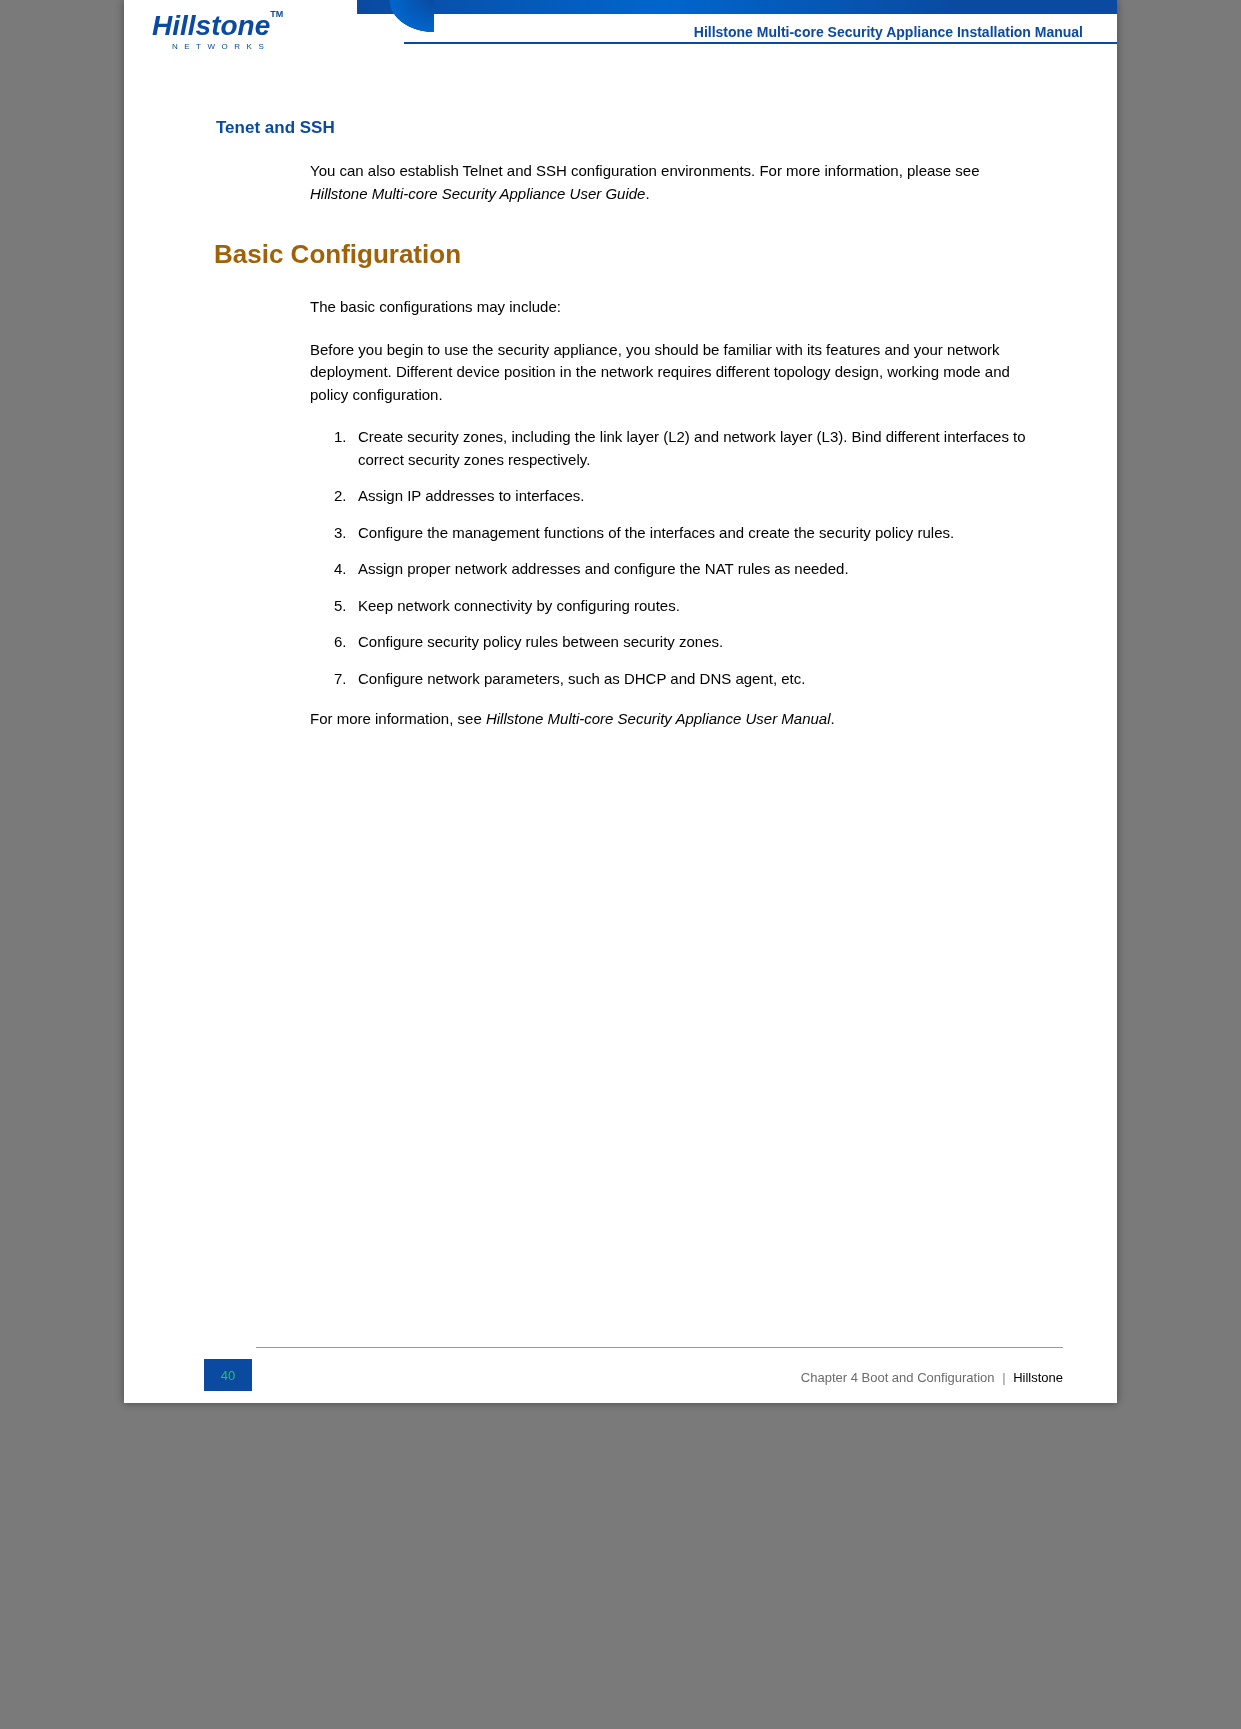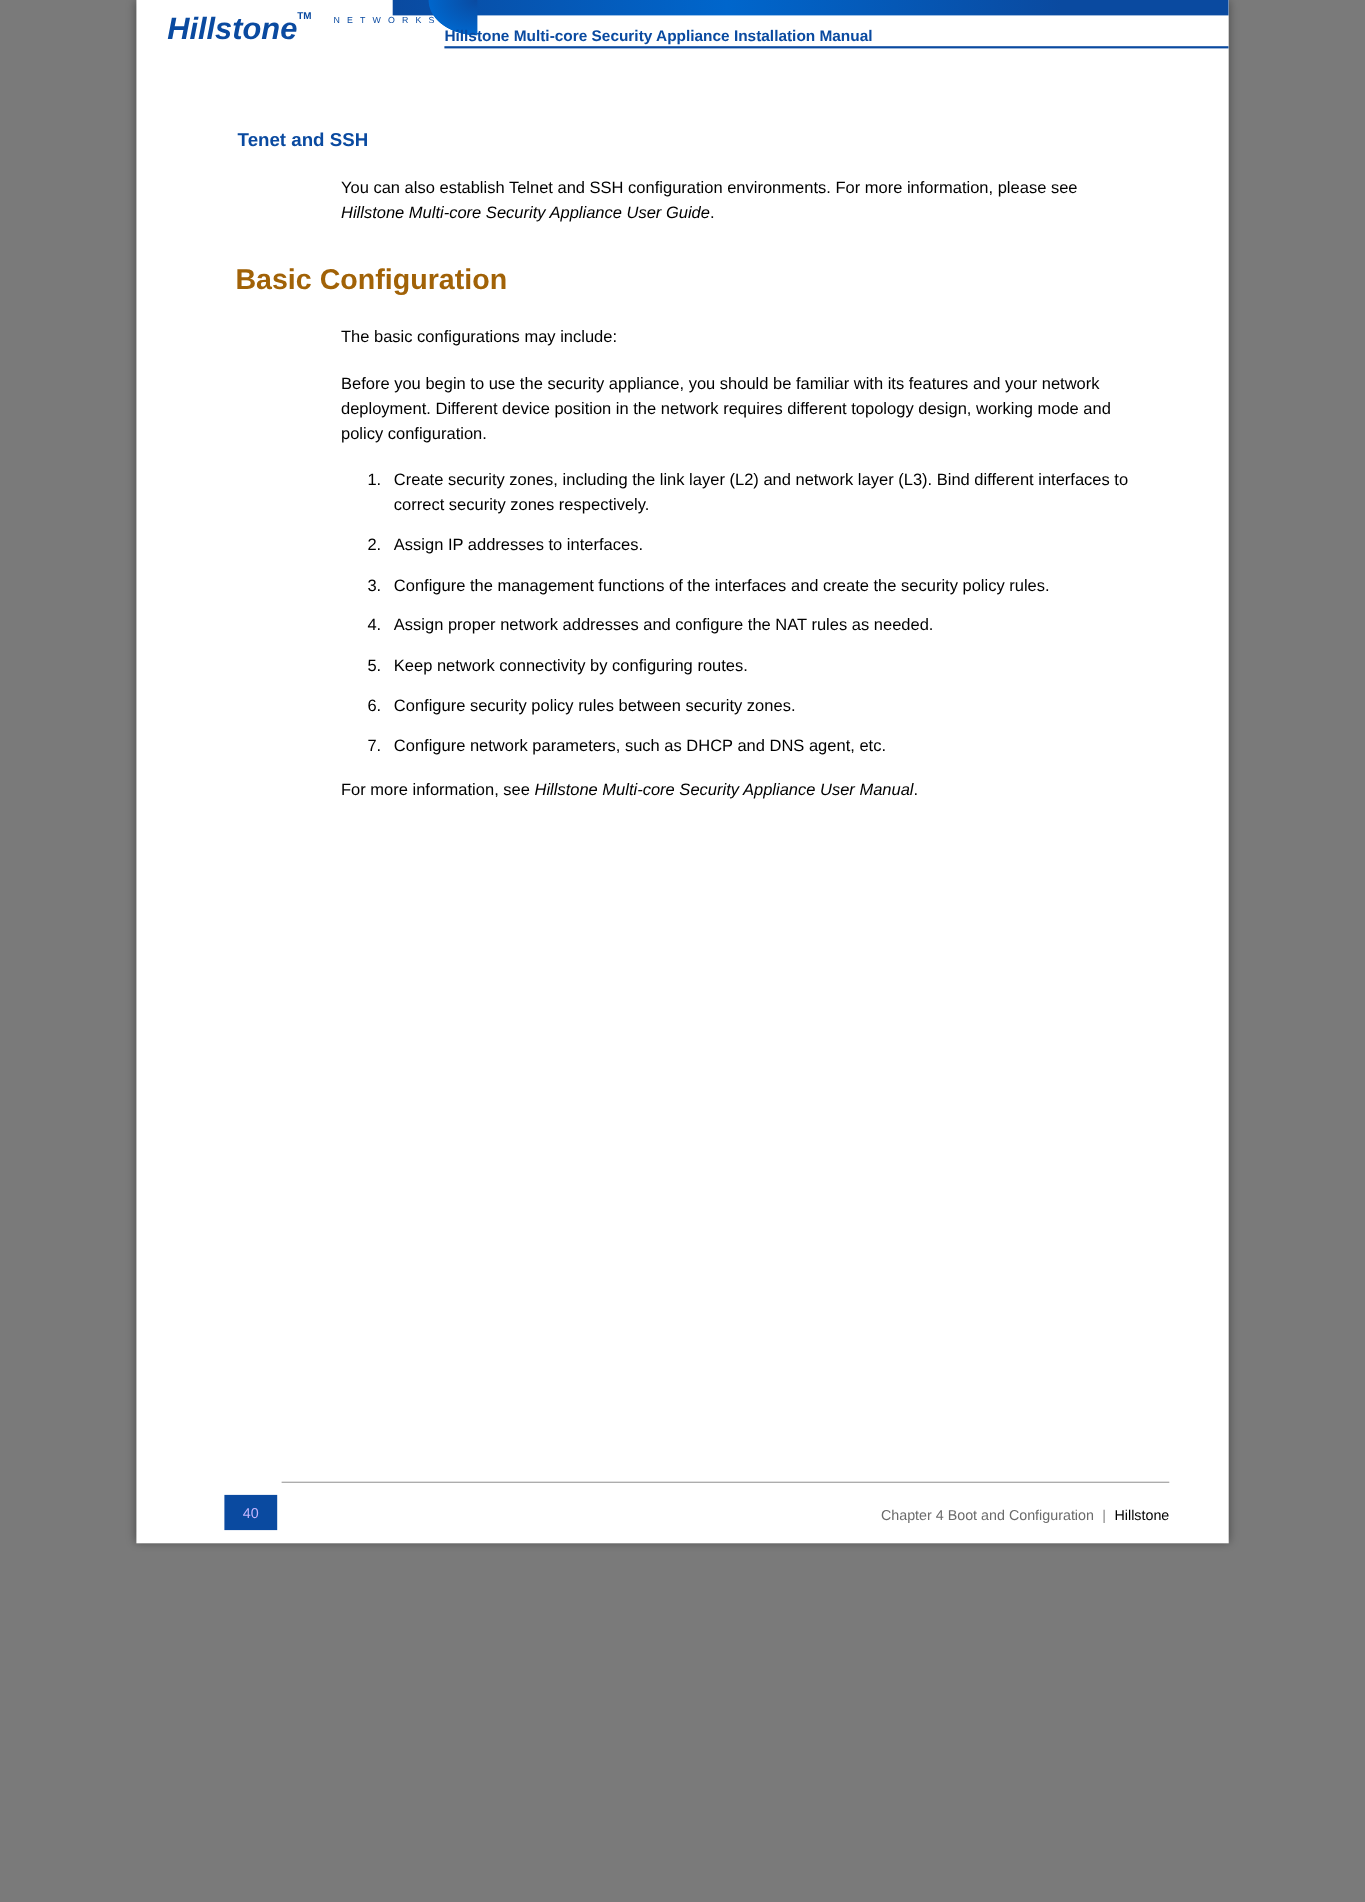--- a/index.html
+++ b/index.html
@@ -34,35 +34,35 @@
   .header-blue-curve {
     position: absolute;
     top: 0; left: 230px;
     width: 80px; height: 58px;
     background: radial-gradient(ellipse 80px 58px at 80px 0, #0a4aa0 0%, #0066cc 55%, transparent 56%);
   }
   .header-title-bar {
     position: absolute;
     top: 14px; right: 0; left: 280px;
     height: 30px;
-    display: flex; align-items: flex-end; justify-content: flex-start;
+    display: flex; align-items: flex-end; justify-content: flex-end;
     padding: 0 34px 2px 0;
     border-bottom: 2px solid #0a4aa0;
   }
   .header-title {
     font-size: 14px;
     font-weight: bold;
     color: #0a4aa0;
     white-space: nowrap;
   }
   .logo {
     position: absolute;
     top: 12px; left: 28px;
     width: 170px; height: 40px;
-    display: flex; flex-direction: row; align-items: flex-start;
+    display: flex; flex-direction: column; align-items: flex-start;
   }
   .logo-main {
     font-family: Verdana, sans-serif;
     font-size: 28px; font-weight: bold; font-style: italic;
     color: #0a4aa0;
     line-height: 1;
     position: relative;
   }
   .logo-main sup {
     font-size: 9px; font-style: normal; vertical-align: top;
@@ -119,21 +119,21 @@
   .footer-line {
     position: absolute;
     left: 132px; right: 54px; bottom: 55px;
     border-top: 1px solid #999;
   }
   .footer-page-box {
     position: absolute;
     left: 80px; bottom: 12px;
     width: 48px; height: 32px;
     background: #0a4aa0;
-    color: #c4b5fd;
+    color: #22c55e;
     font-size: 13px;
     display: flex; align-items: center; justify-content: center;
   }
   .footer-chapter {
     position: absolute;
     right: 54px; bottom: 18px;
     font-size: 13px;
     color: #6b6b6b;
   }
   .footer-chapter .sep { color: #888; margin: 0 4px; }

